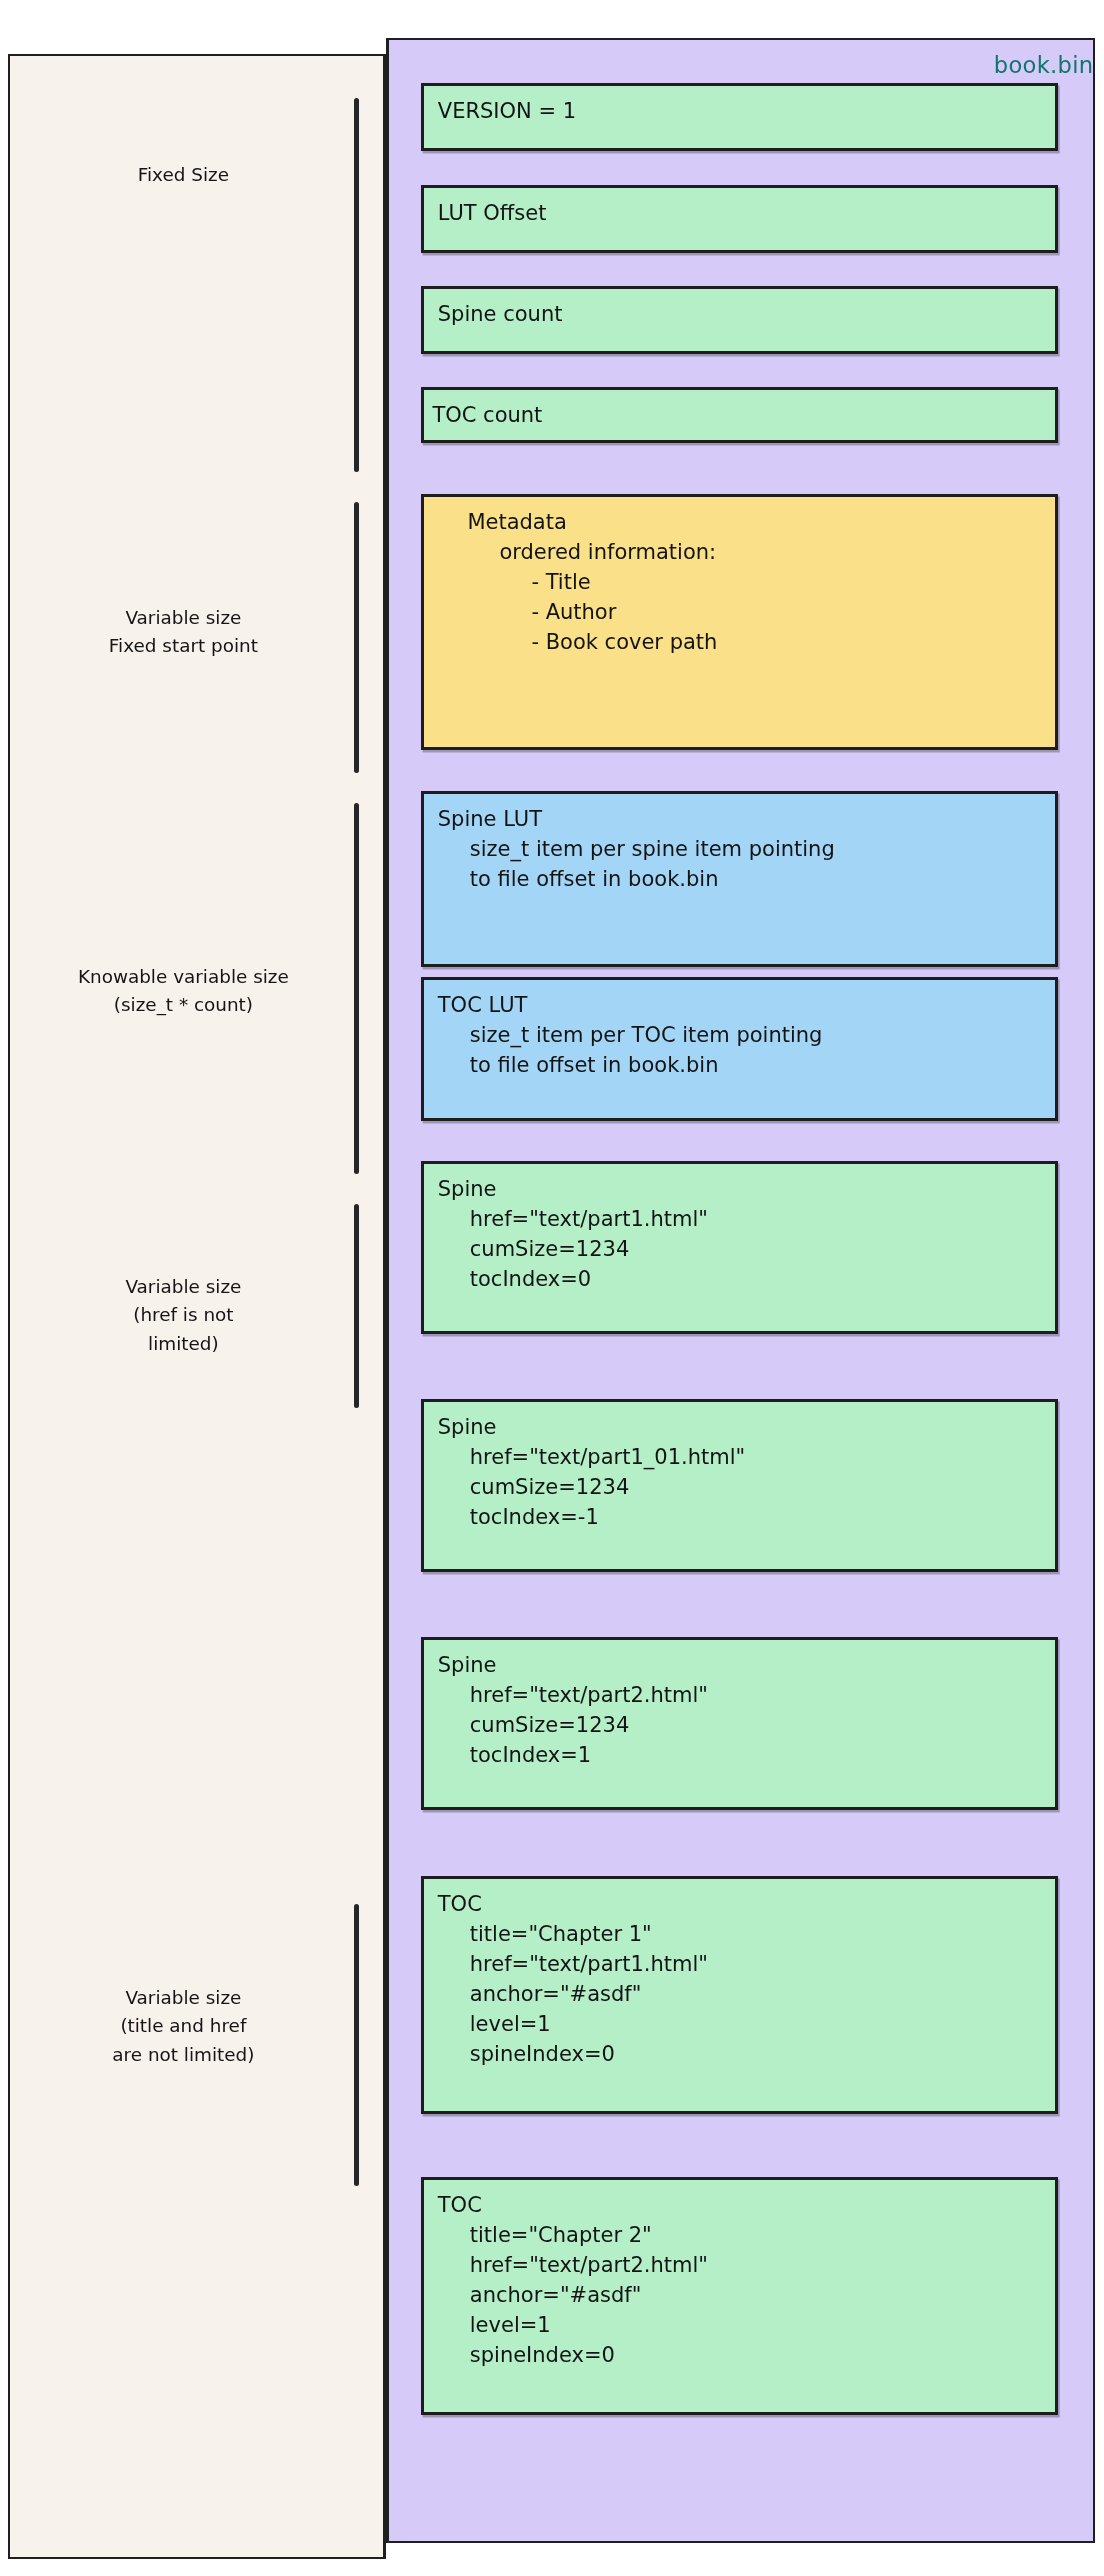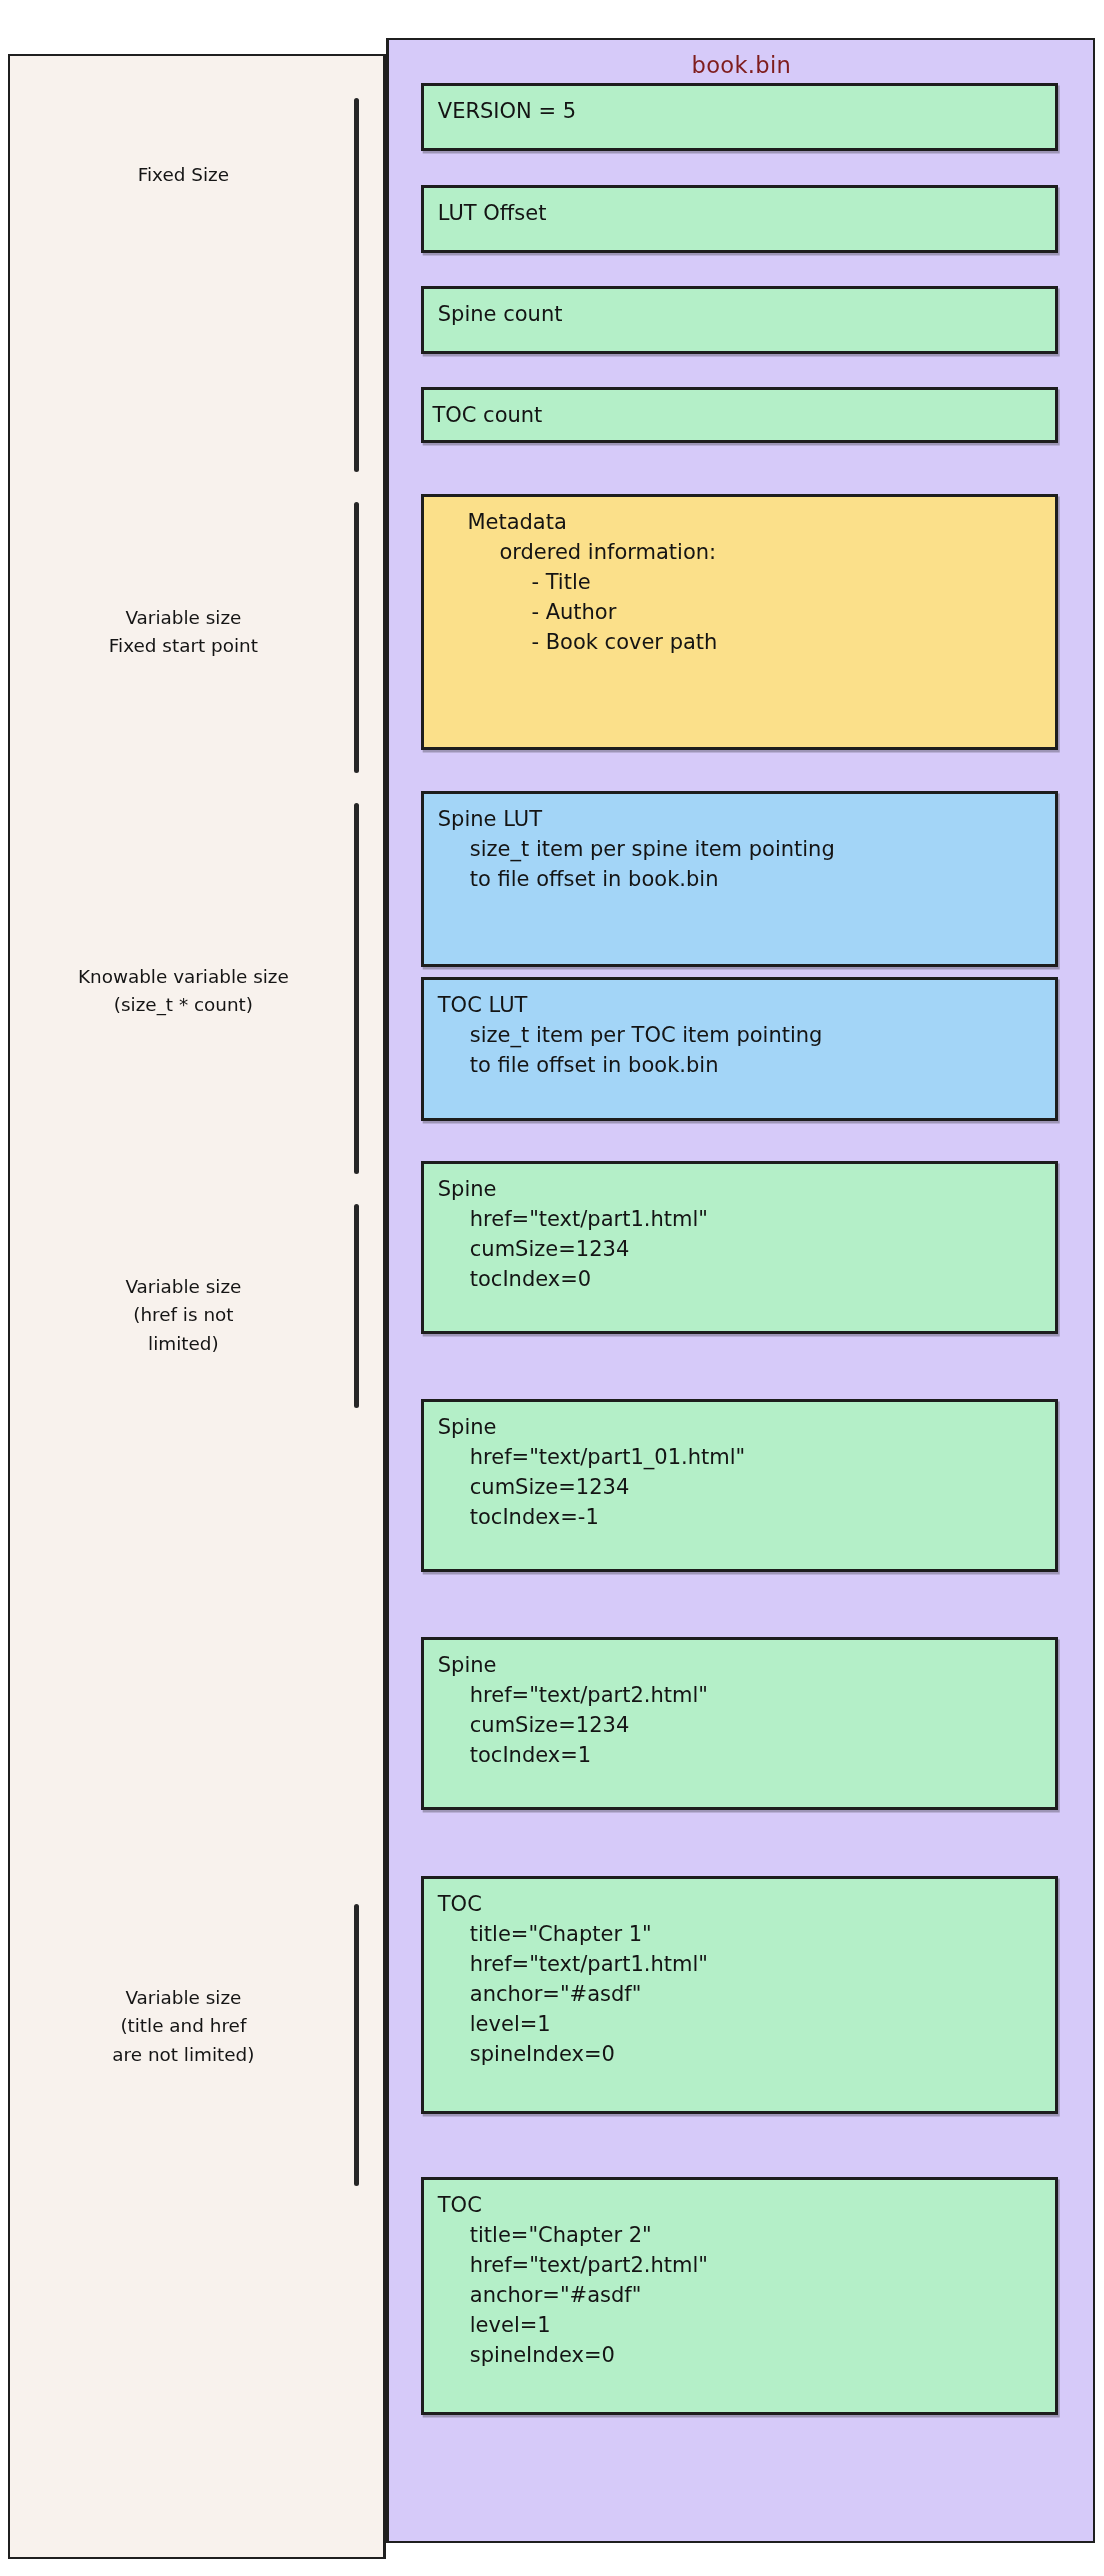--- a/index.html
+++ b/index.html
@@ -47,23 +47,23 @@
     background: #d6caf9;
     border: 2.5px solid #1f1f1f;
     border-left-width: 3.3px;
   }
 
   .file-title {
     position: absolute;
     top: 11.7px;
     left: 0;
     width: 100%;
-    text-align: center;
+    text-align: right;
     font-size: 22.6px;
-    color: #7f1d1d;
+    color: #0f766e;
     letter-spacing: 0.3px;
   }
 
   
   .group-label {
     position: absolute;
     left: 10px;
     width: 326px;
     text-align: center;
     font-size: 18.4px;
@@ -139,21 +139,21 @@
     <div class="bracket" style="top:747px;  height:371px;"></div>
     <div class="bracket" style="top:1148px; height:204px;"></div>
     <div class="bracket" style="top:1848px; height:282px;"></div>
   </div>
 
   <div class="right-panel">
 
     <div class="file-title">book.bin</div>
 
     <div class="box green" style="top:43px; height:68px;">
-      <span class="hdr">VERSION = 5</span>
+      <span class="hdr">VERSION = 1</span>
     </div>
 
     <div class="box green" style="top:145px; height:68px;">
       <span class="hdr">LUT Offset</span>
     </div>
 
     <div class="box green" style="top:246px; height:68px;">
       <span class="hdr">Spine count</span>
     </div>
 

